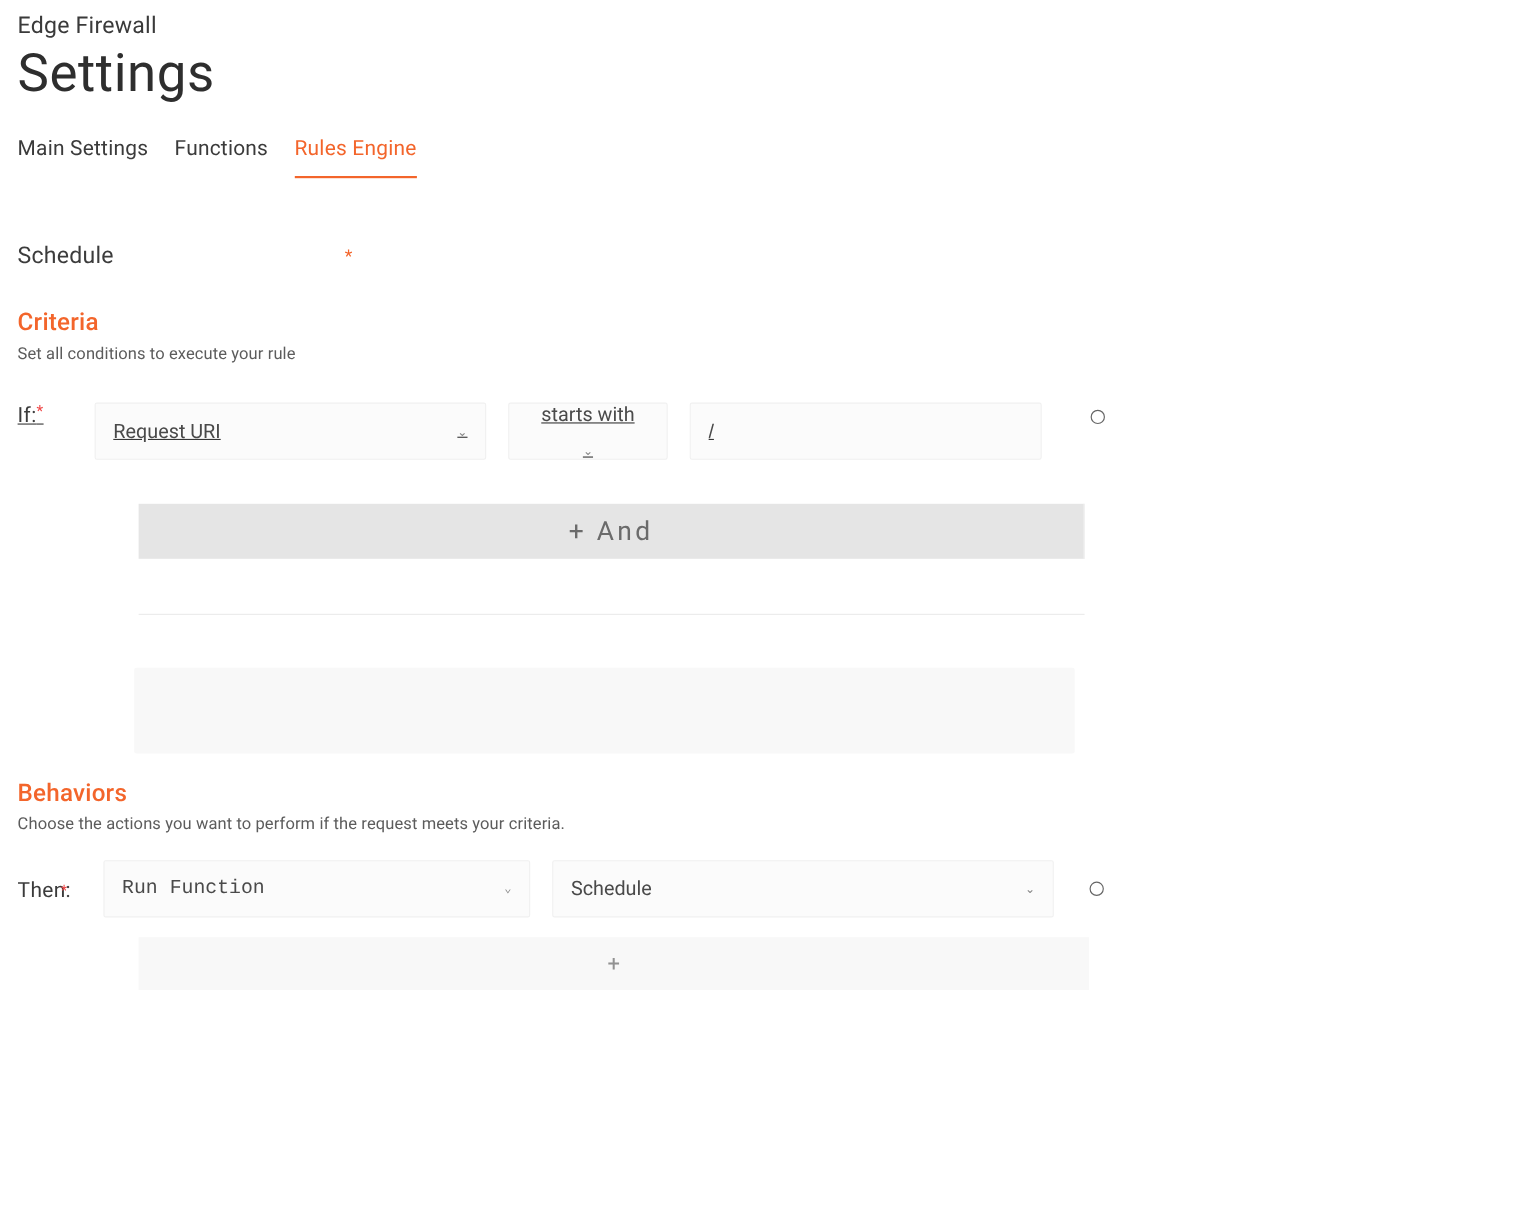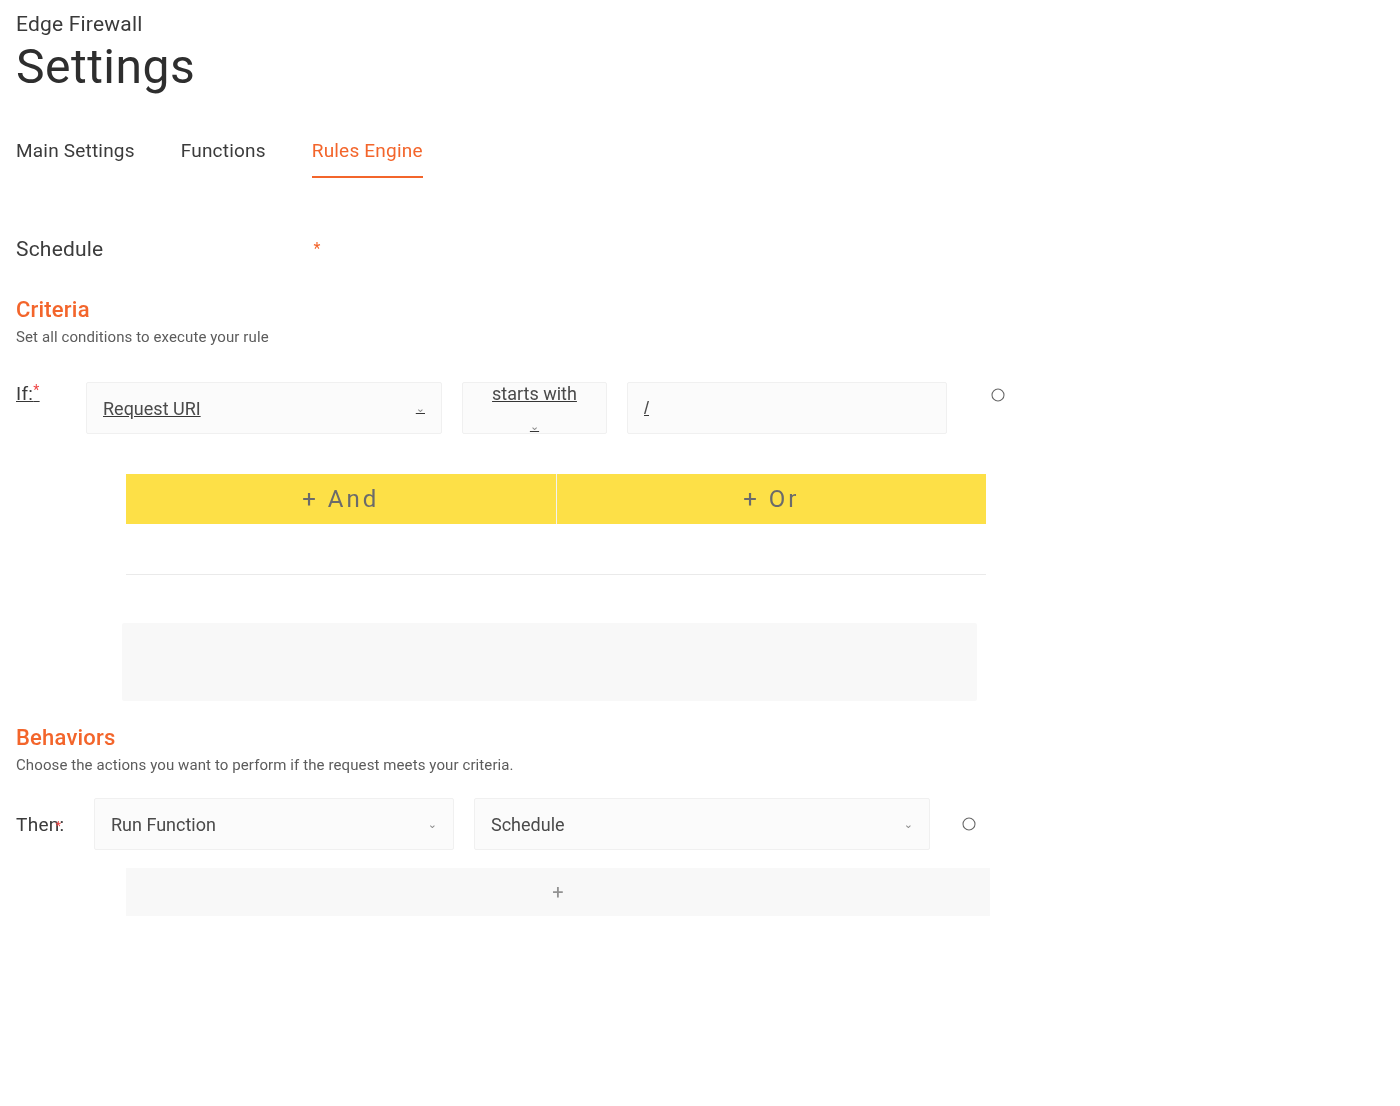--- a/index.html
+++ b/index.html
@@ -19,22 +19,22 @@
   }
   .title {
     font-size: 48px;
     font-weight: 400;
     color: #2e2e2e;
     margin-top: 2px;
     letter-spacing: 0.5px;
   }
   .tabs {
     display: flex;
-    gap: 46px;
-    margin-top: 44px;
+    gap: 24px;
+    margin-top: 28px;
     border-bottom: 1px solid rgba(0,0,0,0);
   }
   .tab {
     font-size: 19px;
     color: #3b3b3b;
     padding-bottom: 14px;
     cursor: pointer;
     letter-spacing: 0.2px;
   }
   .tab.active {
@@ -130,21 +130,21 @@
   .andor-row {
     display:flex;
     gap: 0;
     margin-top: 40px;
     margin-left: 110px;
     width: 860px;
   }
   .andor-btn {
     flex:1;
     height: 50px;
-    background: #fde047;
+    background: #e5e5e5;
     display:flex;
     align-items:center;
     justify-content:center;
     font-size: 24px;
     color: #6b6b6b;
     letter-spacing: 3px;
     cursor:pointer;
   }
   .andor-btn:first-child { border-right: 1px solid #f2f2f2; }
 
@@ -180,21 +180,21 @@
   .then-label::after {
     content: "";
   }
   .then-req {
     color: #e44;
     font-size: 13px;
     position: relative;
     top: -1px;
     left: -9px;
   }
-  .sel-behavior { width: 360px; }
+  .sel-behavior { width: 388px; font-family: Liberation Mono, monospace; }
   .sel-function { width: 456px; }
   .row-remove.b { margin-left: 6px; }
 
   .add-behavior-bar {
     margin: 18px 0 0 110px;
     width: 864px;
     height: 48px;
     background: #f8f8f8;
     display:flex;
     align-items:center;
@@ -240,21 +240,20 @@
     <input class="input-value" value="/" style="">
     <div class="row-remove">
       <svg viewBox="0 0 24 24">
           <circle cx="12" cy="12" r="9"></circle>
         </svg>
     </div>
   </div>
 
   <div class="andor-row">
     <div class="andor-btn">+ And</div>
-    <div class="andor-btn">+ Or</div>
   </div>
 
   <div class="divider"></div>
 
   <div class="extra-bar"></div>
 
   <div class="section-heading behaviors-heading">Behaviors</div>
   <div class="section-sub">Choose the actions you want to perform if the request meets your criteria.</div>
 
   <div class="then-row">

